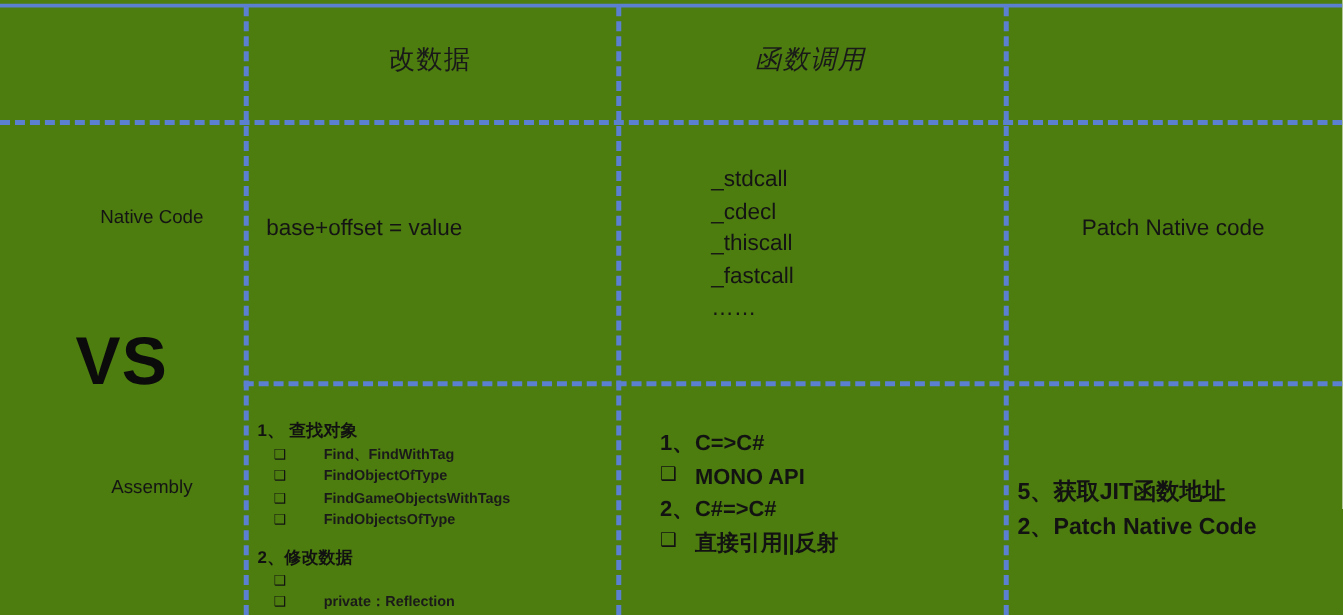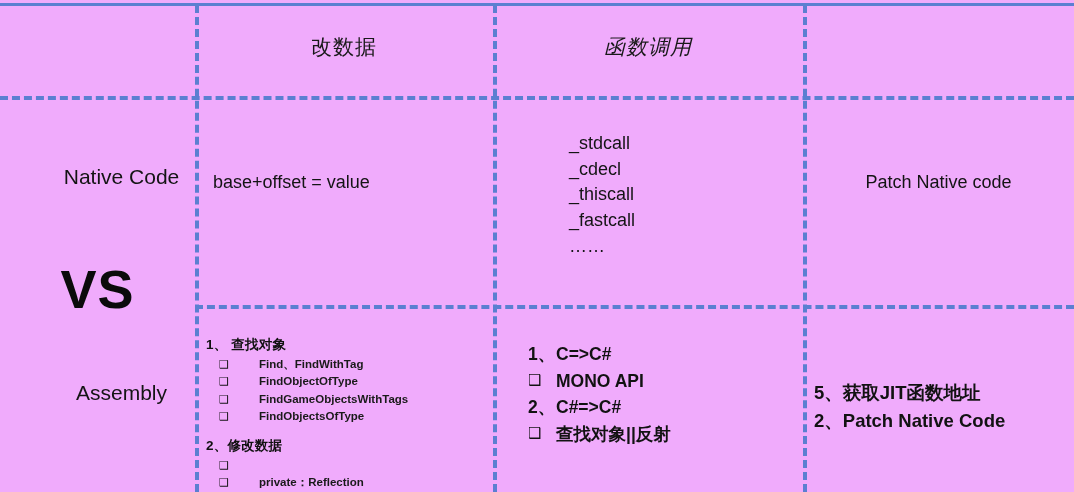--- a/index.html
+++ b/index.html
@@ -9,21 +9,21 @@
   }
   body {
     font-family: "Liberation Sans", "DejaVu Sans", sans-serif;
     color: #141414;
   }
 
   #slide {
     position: relative;
     width: 1074px;
     height: 492px;
-    background: #f0abfc;
+    background: #4d7c0f;
     overflow: hidden;
   }
 
   
   .rule-top {
     position: absolute;
     left: 0;
     top: 3px;
     width: 1074px;
     height: 0;
@@ -65,21 +65,21 @@
   .hdr {
     text-align: center;
     font-size: 21px;
     font-weight: 400;
     color: #191919;
     letter-spacing: 1px;
   }
 
   .row-label {
     text-align: center;
-    font-size: 21px;
+    font-size: 15px;
     color: #141414;
     padding-left: 48px;
   }
 
   .vs-label {
     text-align: center;
     font-size: 54px;
     font-weight: 700;
     color: #0b0b0b;
     letter-spacing: 1px;
@@ -239,21 +239,21 @@
     <div class="mid-line">
       <span class="box">❑</span>
       <span class="txt">MONO API</span>
     </div>
     <div class="mid-line">
       <span class="num">2、</span>
       <span class="txt">C#=&gt;C#</span>
     </div>
     <div class="mid-line">
       <span class="box">❑</span>
-      <span class="txt">查找对象||反射</span>
+      <span class="txt">直接引用||反射</span>
     </div>
   </div>
 
   <div class="cell" style="left:814px; top:379px; width:260px;">
     <div class="br-line">5、获取JIT函数地址</div>
     <div class="br-line">2、Patch Native Code</div>
   </div>
 
 </div>
 

